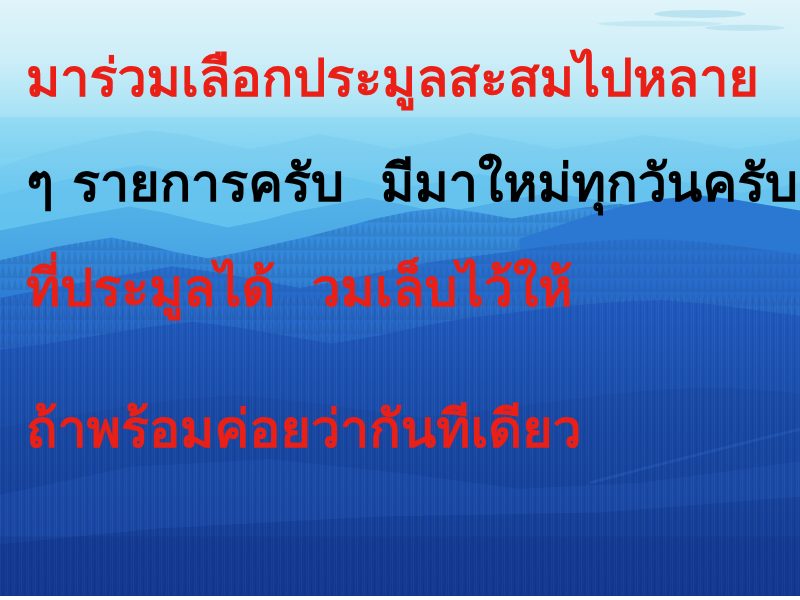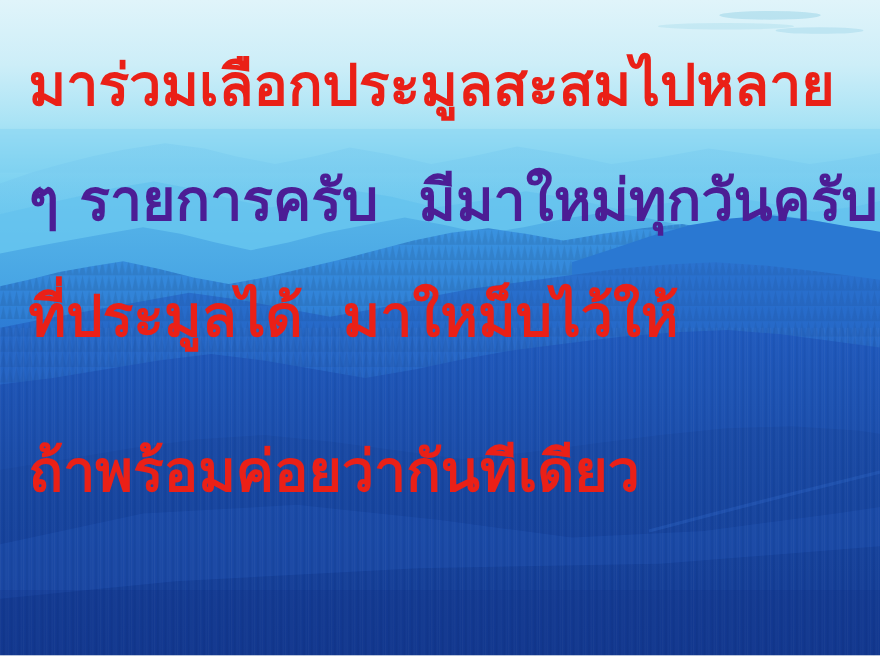--- a/index.html
+++ b/index.html
@@ -173,18 +173,18 @@
 
     <path fill="none" stroke="#2a61c4" stroke-width="3" opacity="0.40" d="M800,432 L720,452 L650,470 L590,486"></path>
 
     <rect x="0" y="300" width="800" height="300" fill="url(#streaks)"></rect>
 
     <rect x="0" y="540" width="800" height="60" fill="#102f80" opacity="0.22"></rect>
   </svg>
 
   <div id="text-overlay">
     <p class="text-line" id="line-1" style="color: rgb(234, 32, 23);">มาร่วมเลือกประมูลสะสมไปหลาย</p>
-    <p class="text-line" id="line-2" style="color: #4c1d95;">ๆ รายการครับ  มีมาใหม่ทุกวันครับ</p>
-    <p class="text-line" id="line-3" style="color: rgb(234, 32, 23);">ที่ประมูลได้  มาใหม็บไว้ให้</p>
+    <p class="text-line" id="line-2" style="color: #000000;">ๆ รายการครับ  มีมาใหม่ทุกวันครับ</p>
+    <p class="text-line" id="line-3" style="color: rgb(234, 32, 23);">ที่ประมูลได้  วมเล็บไว้ให้</p>
     <p class="text-line" id="line-4" style="color: rgb(234, 32, 23);">ถ้าพร้อมค่อยว่ากันทีเดียว</p>
   </div>
 
 </div>
 
 </body></html>

